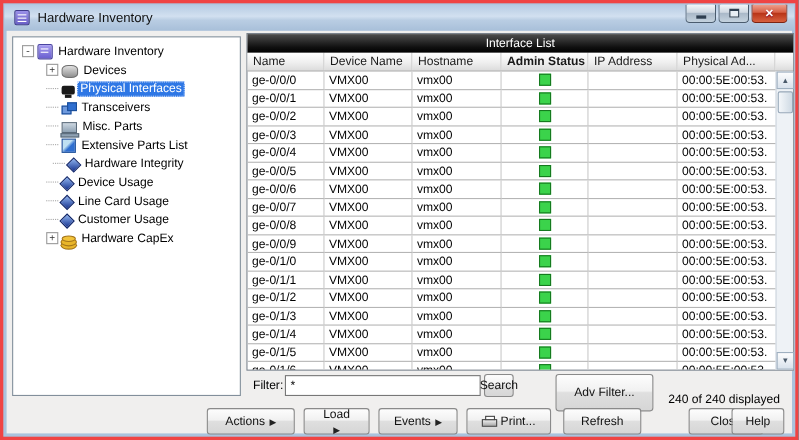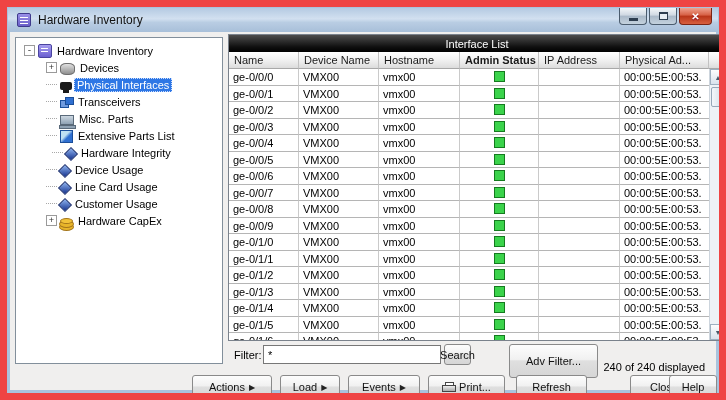--- a/index.html
+++ b/index.html
@@ -1,17 +1,17 @@
 <!DOCTYPE html>
 <html style="--sel: #2e77e5; --statup: #3bd34b;"><head>
 <meta charset="utf-8">
 <style>
   html,body{margin:0;padding:0;background:#555;font-family:"Liberation Sans",sans-serif;}
   .window{position:relative;width:726px;height:400px;background:#aac3dd;box-sizing:border-box;
-          border:7px solid #ef4444;overflow:hidden;}
+          border:3px solid #ef4444;overflow:hidden;}
   
   .titlebar{position:absolute;left:1px;top:1px;right:1px;height:24px;
             background:linear-gradient(#b4cae2,#d2e0f0 45%,#b9cde3 60%,#a8bfd9);}
   .title-icon{position:absolute;left:9px;top:5px;width:14px;height:14px;
               background:linear-gradient(#9a90e8,#6a5fc8);border:1px solid #3f3a8c;border-radius:2px;box-sizing:border-box;}
   .title-icon:before{content:"";position:absolute;left:2px;top:3px;width:8px;height:1px;background:#fff;box-shadow:0 3px 0 #fff,0 6px 0 #fff;}
   .title-text{position:absolute;left:30px;top:5px;font-size:12px;color:#111;}
   .winbtns{position:absolute;right:6px;top:0;display:flex;gap:2px;}
   .wbtn{width:28px;height:17px;border:1px solid #4b5c6e;border-top:none;border-radius:0 0 4px 4px;
         background:linear-gradient(#f4f7fa,#cfd8e2 45%,#a9b8c8 50%,#c4d2de);box-sizing:border-box;
@@ -78,21 +78,21 @@
   .filterinput{position:absolute;left:256px;top:338px;width:178px;height:19px;border:1px solid #777;box-sizing:border-box;
                font-family:"Liberation Sans",sans-serif;font-size:11px;padding:2px 4px;background:#fff;}
   .btn{border:1px solid #8a8a8a;border-radius:3px;background:linear-gradient(#fdfdfd,#f1f1f1 45%,#dfdfdf 50%,#d6d6d6);
        font-family:"Liberation Sans",sans-serif;font-size:11px;color:#111;box-sizing:border-box;
        display:flex;align-items:center;justify-content:center;gap:4px;position:absolute;}
   .btn-search{left:437px;top:337px;width:27px;height:21px;}
   .btn-adv{left:502px;top:337px;width:89px;height:34px;}
   .countlabel{position:absolute;right:14px;top:354px;font-size:11px;color:#000;}
   
   .btn-actions{left:185px;top:368px;width:80px;height:24px;}
-  .btn-load{left:273px;top:368px;width:60px;height:24px;}
+  .btn-load{left:273px;top:368px;width:60px;height:24px;flex-direction:column;}
   .btn-events{left:341px;top:368px;width:72px;height:24px;}
   .btn-print{left:421px;top:368px;width:77px;height:24px;}
   .btn-refresh{left:509px;top:368px;width:71px;height:24px;}
   .btn-close{left:623px;top:368px;width:68px;height:24px;}
   .btn-help{left:662px;top:368px;width:48px;height:24px;}
   .menuarrow{font-size:8px;color:#222;}
   .printer{width:13px;height:10px;position:relative;flex:none;}
   .printer:before{content:"";position:absolute;left:3px;top:0;width:7px;height:3px;background:#fff;border:1px solid #444;}
   .printer:after{content:"";position:absolute;left:0;top:3px;width:12px;height:5px;background:linear-gradient(#eee,#aaa);border:1px solid #444;}
 </style>

